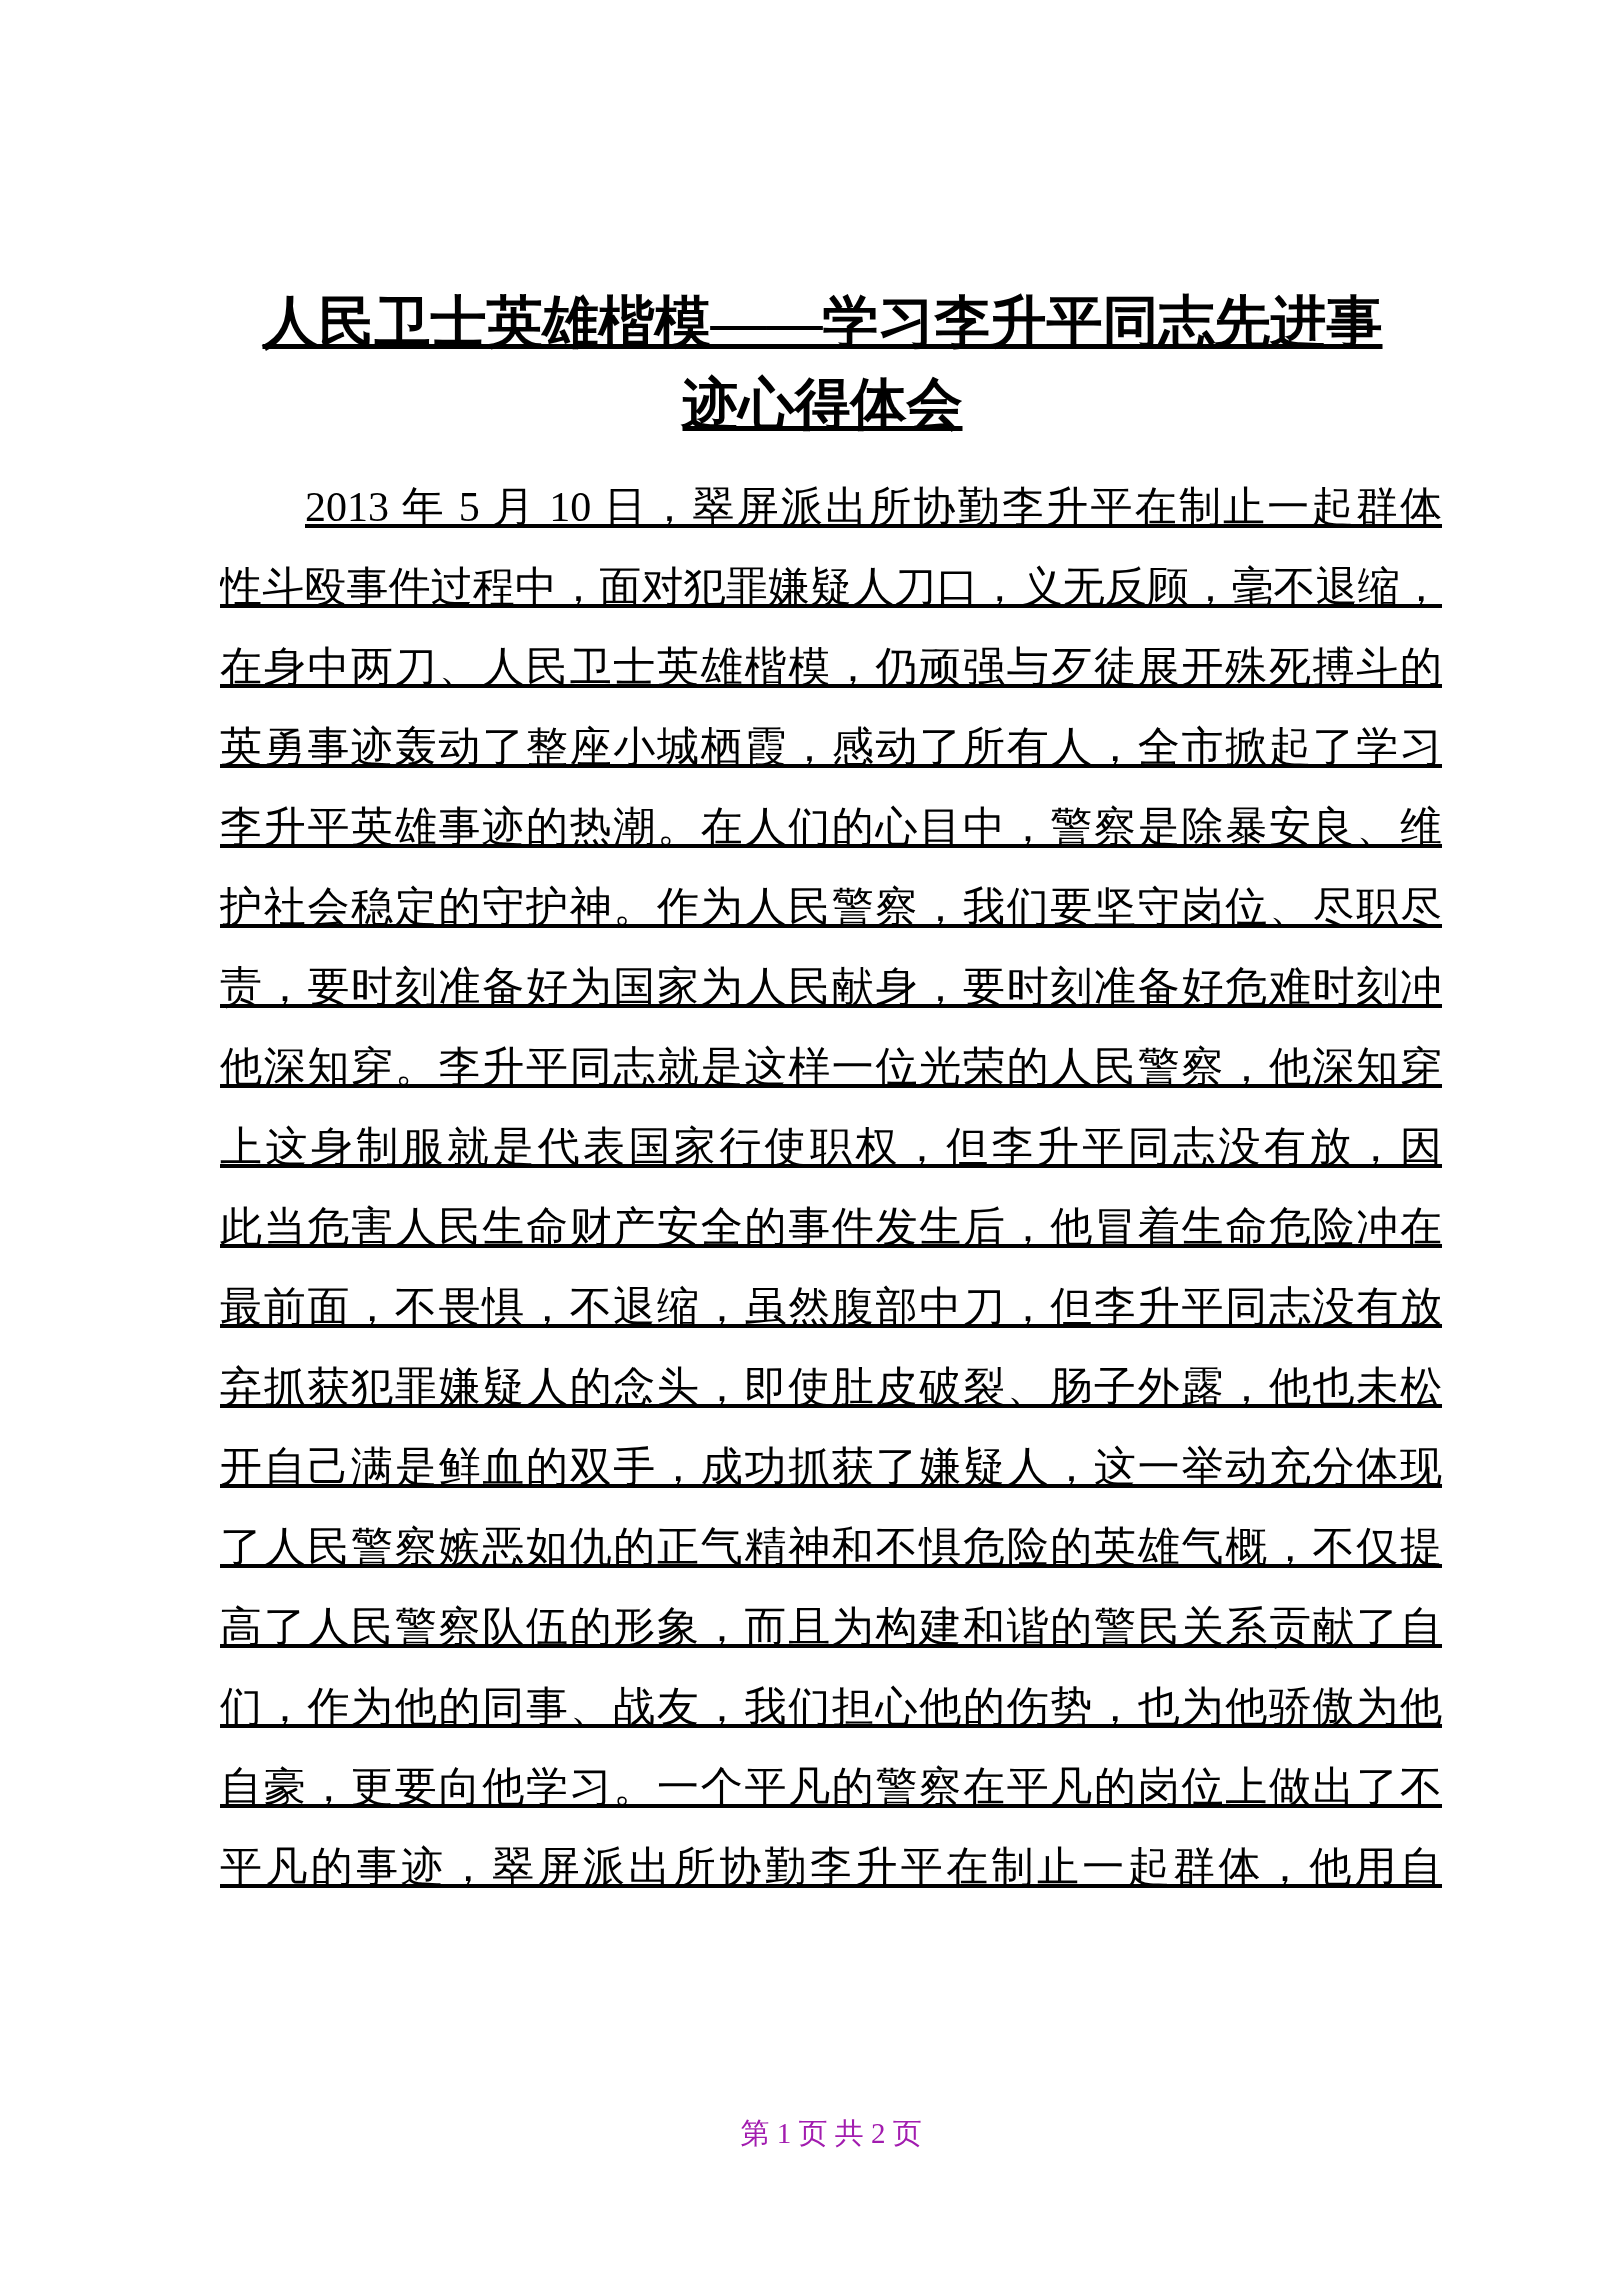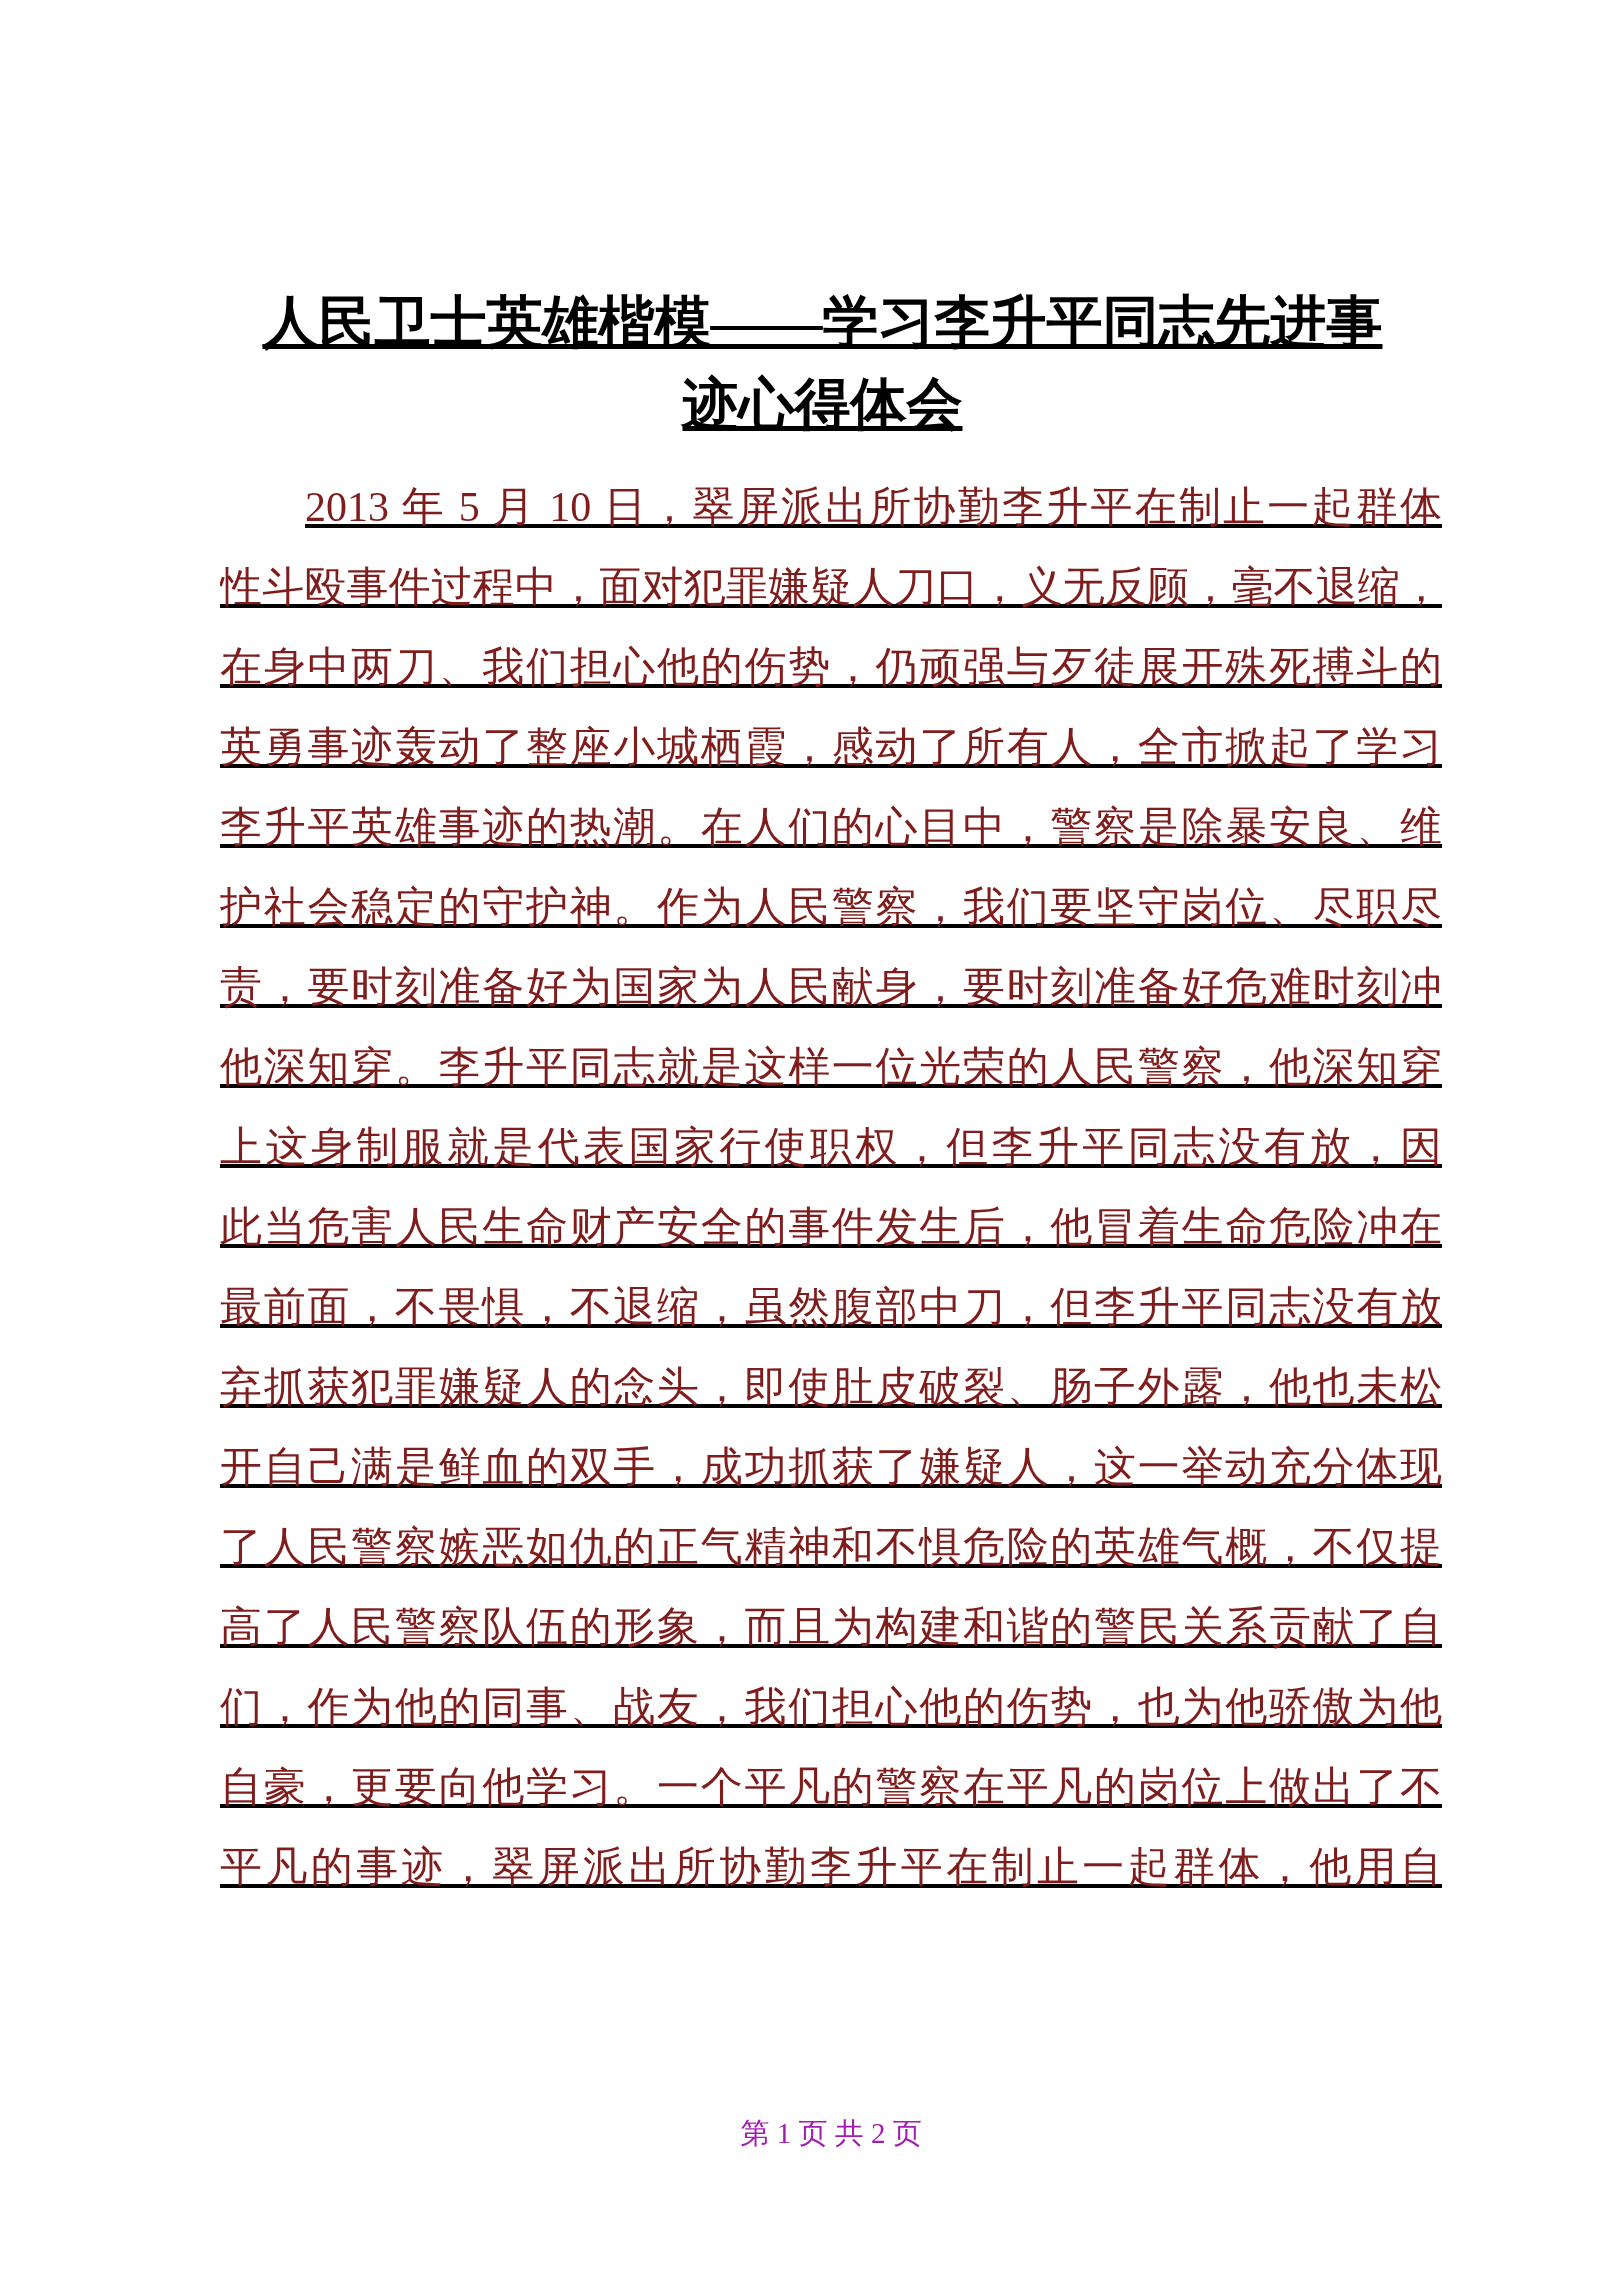--- a/index.html
+++ b/index.html
@@ -36,21 +36,21 @@
     white-space: nowrap;
   }
   .doc-body {
     width: 1222px;
   }
   .body-line {
     width: 1222px;
     height: 80px;
     line-height: 80px;
     font-size: 42px;
-    color: #7f1d1d;
+    color: #000000;
     text-align: justify;
     text-align-last: justify;
     overflow: hidden;
     box-sizing: border-box;
   }
   .body-line.indent {
     padding-left: 85px;
   }
   .doc-footer {
     position: absolute;
@@ -69,21 +69,21 @@
 <div class="doc-page">
 
   <h1 class="doc-title">
     <span class="title-line">人民卫士英雄楷模——学习李升平同志先进事</span>
     <span class="title-line">迹心得体会</span>
   </h1>
 
   <div class="doc-body">
     <div class="body-line indent">2013 年 5 月 10 日，翠屏派出所协勤李升平在制止一起群体</div>
     <div class="body-line">性斗殴事件过程中，面对犯罪嫌疑人刀口，义无反顾，毫不退缩，</div>
-    <div class="body-line">在身中两刀、我们担心他的伤势，仍顽强与歹徒展开殊死搏斗的</div>
+    <div class="body-line">在身中两刀、人民卫士英雄楷模，仍顽强与歹徒展开殊死搏斗的</div>
     <div class="body-line">英勇事迹轰动了整座小城栖霞，感动了所有人，全市掀起了学习</div>
     <div class="body-line">李升平英雄事迹的热潮。在人们的心目中，警察是除暴安良、维</div>
     <div class="body-line">护社会稳定的守护神。作为人民警察，我们要坚守岗位、尽职尽</div>
     <div class="body-line">责，要时刻准备好为国家为人民献身，要时刻准备好危难时刻冲</div>
     <div class="body-line">他深知穿。李升平同志就是这样一位光荣的人民警察，他深知穿</div>
     <div class="body-line">上这身制服就是代表国家行使职权，但李升平同志没有放，因</div>
     <div class="body-line">此当危害人民生命财产安全的事件发生后，他冒着生命危险冲在</div>
     <div class="body-line">最前面，不畏惧，不退缩，虽然腹部中刀，但李升平同志没有放</div>
     <div class="body-line">弃抓获犯罪嫌疑人的念头，即使肚皮破裂、肠子外露，他也未松</div>
     <div class="body-line">开自己满是鲜血的双手，成功抓获了嫌疑人，这一举动充分体现</div>

